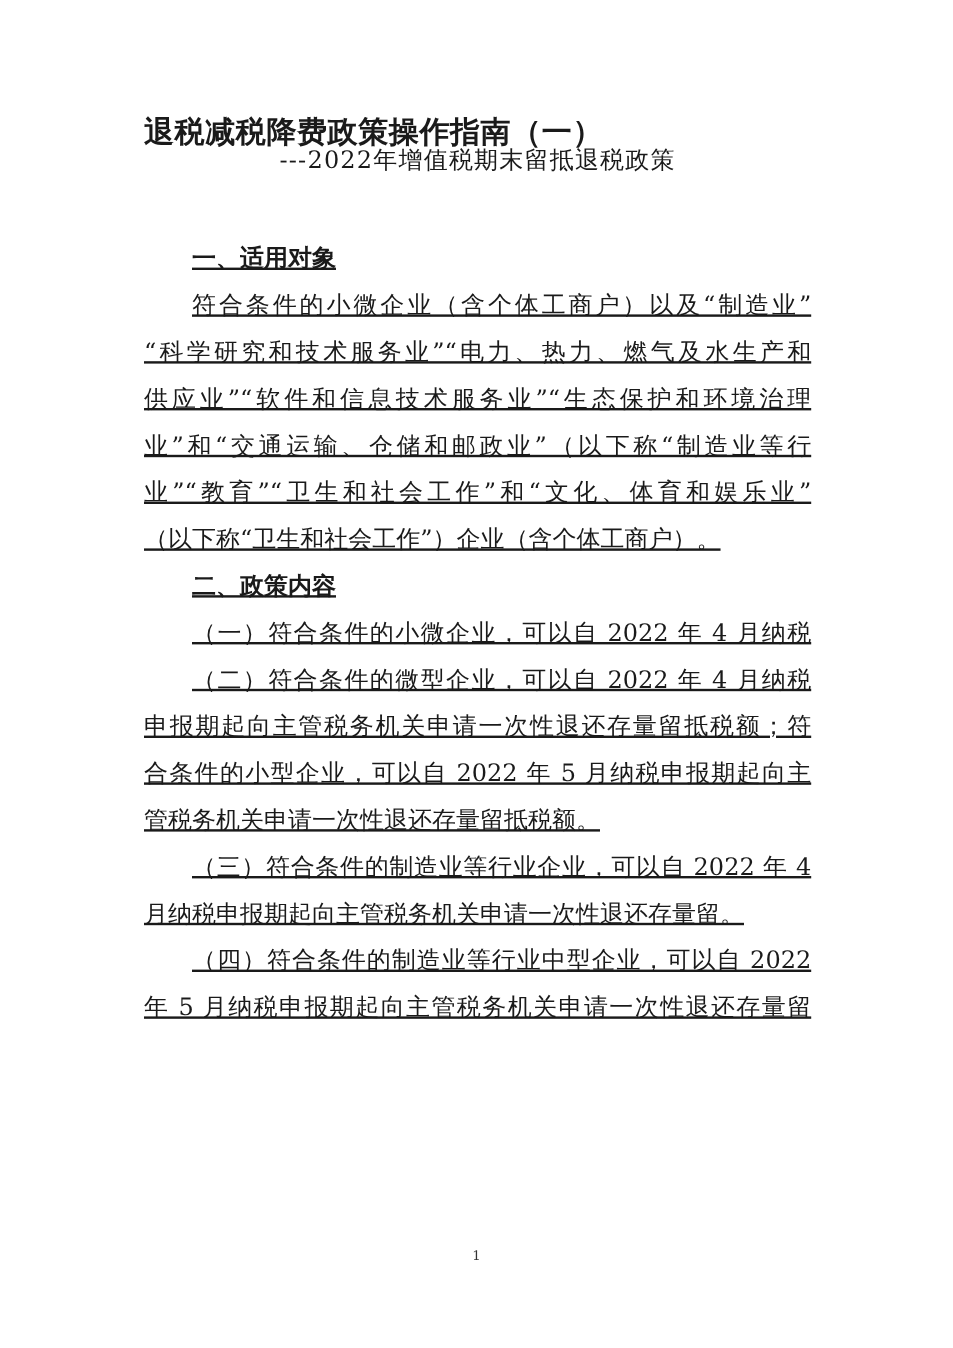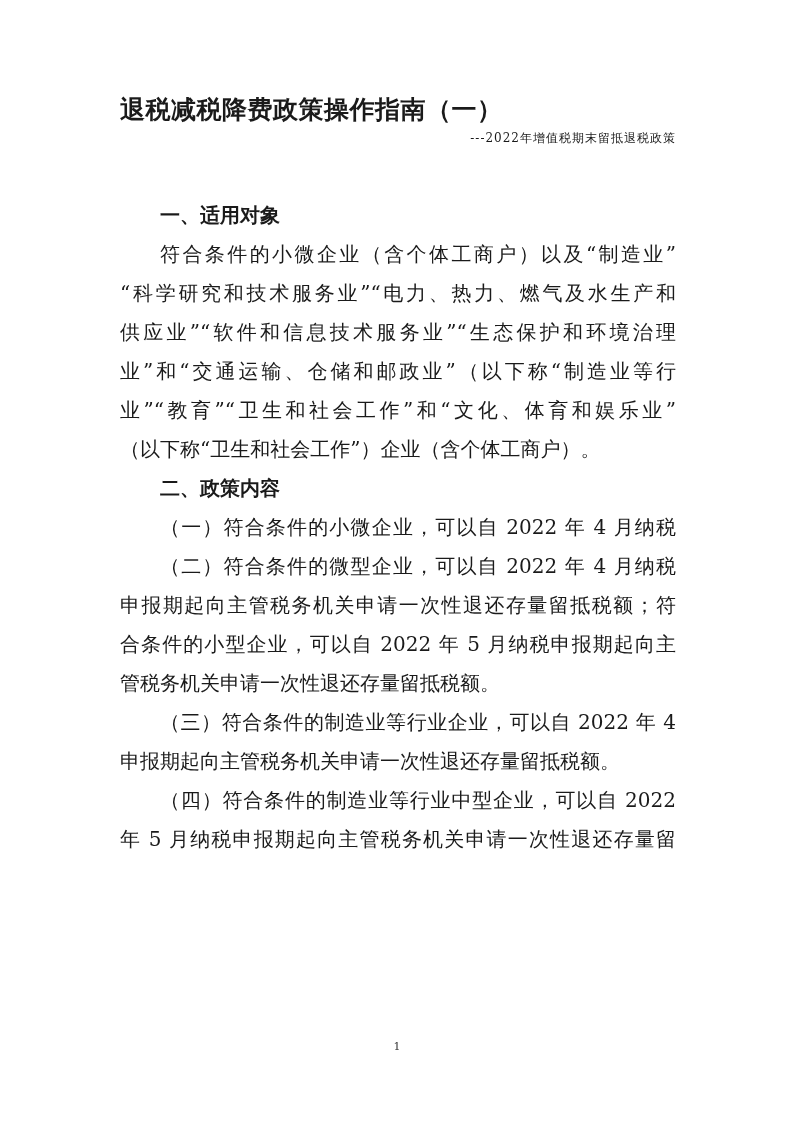--- a/index.html
+++ b/index.html
@@ -1,25 +1,25 @@
 <!DOCTYPE html>
 <html><head>
 <meta charset="utf-8">
 <style>
   html, body { margin: 0; padding: 0; background: #ffffff; }
   body { width: 794px; height: 1123px; position: relative; overflow: hidden;
          font-family: "DejaVu Serif", "Liberation Serif", serif; color: #1a1a1a; }
   .page { position: absolute; left: 120px; top: 0; width: 556px; }
   .title { position: absolute; left: 0; width: 556px; top: 93px; text-align: left;
            font-size: 25px; font-weight: bold; letter-spacing: 0.5px; }
-  .subtitle { position: absolute; left: 0; width: 556px; top: 130px; text-align: right;
-              font-size: 12px; letter-spacing: 1px; }
+  .subtitle { position: absolute; left: 0; width: 556px; top: 120px; text-align: center;
+              font-size: 20px; letter-spacing: 1px; }
   .body { position: absolute; left: 0; top: 196px; width: 556px; }
   .line { height: 39px; line-height: 39px; font-size: 20px; white-space: nowrap;
-          overflow: visible; text-align: justify; text-align-last: justify; }
+          overflow: visible; text-align: justify; text-align-last: justify; text-decoration: underline; }
   .line.last { text-align-last: left; }
   .heading { font-family: "DejaVu Sans", "Liberation Sans", sans-serif; font-weight: bold;
              font-size: 20px; padding-left: 40px; text-align-last: left; }
   .indent { padding-left: 40px; }
   .pagenum { position: absolute; top: 1040px; left: 0; width: 794px; text-align: center;
              font-size: 11px; color: #333; }
 </style>
 </head>
 <body>
 
@@ -36,19 +36,19 @@
     <div class="line">业”“教育”“卫生和社会工作”和“文化、体育和娱乐业”</div>
     <div class="line last">（以下称“卫生和社会工作”）企业（含个体工商户）。</div>
 
     <div class="line heading">二、政策内容</div>
     <div class="line indent">（一）符合条件的小微企业，可以自 2022 年 4 月纳税</div>
     <div class="line indent">（二）符合条件的微型企业，可以自 2022 年 4 月纳税</div>
     <div class="line">申报期起向主管税务机关申请一次性退还存量留抵税额；符</div>
     <div class="line">合条件的小型企业，可以自 2022 年 5 月纳税申报期起向主</div>
     <div class="line last">管税务机关申请一次性退还存量留抵税额。</div>
     <div class="line indent">（三）符合条件的制造业等行业企业，可以自 2022 年 4</div>
-    <div class="line last">申报期起向主管税务机关申请一次性退还存量留抵税额。</div>
+    <div class="line last">月纳税申报期起向主管税务机关申请一次性退还存量留。</div>
     <div class="line indent">（四）符合条件的制造业等行业中型企业，可以自 2022</div>
     <div class="line">年 5 月纳税申报期起向主管税务机关申请一次性退还存量留</div>
   </div>
 </div>
 
 <div class="pagenum">1</div>
 
 </body></html>

